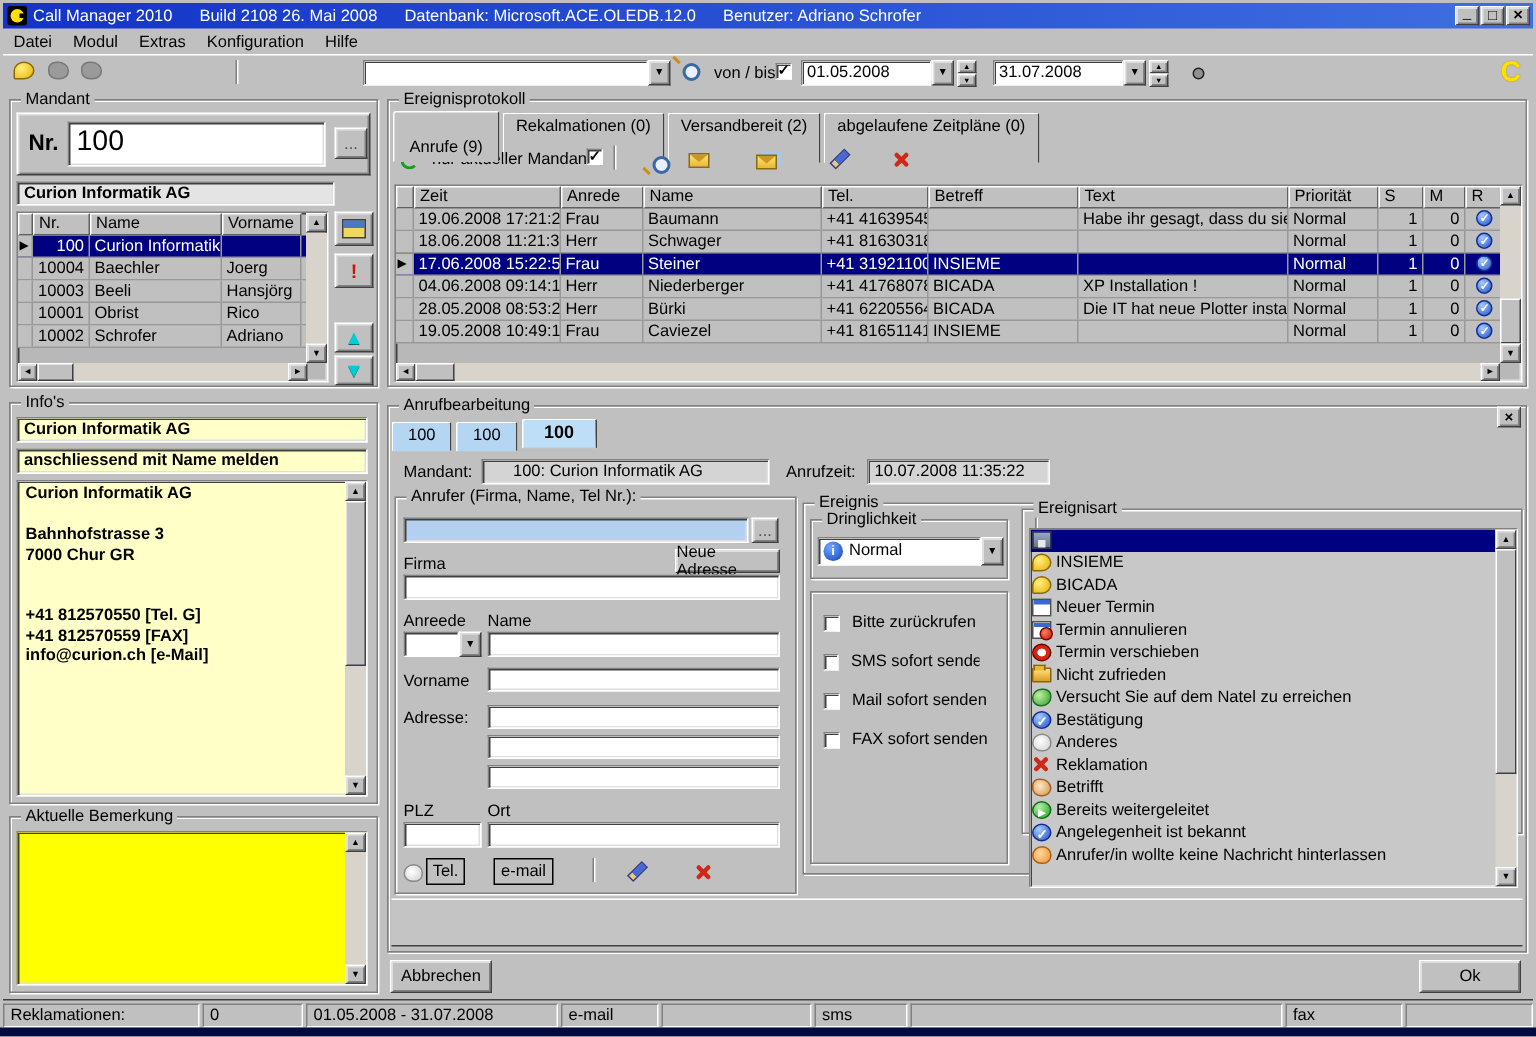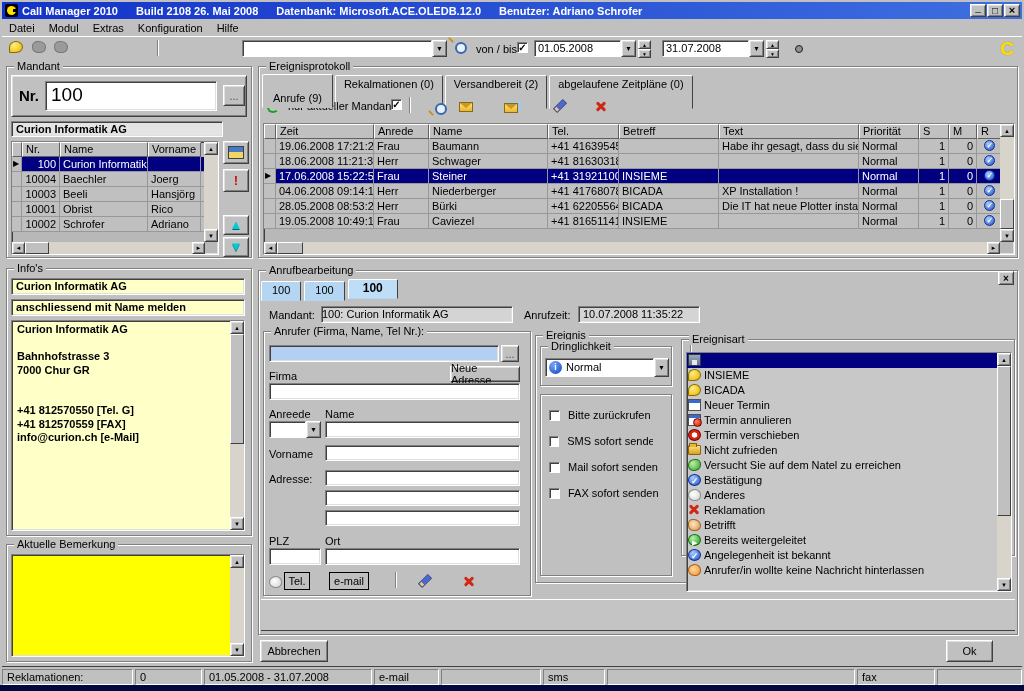--- a/index.html
+++ b/index.html
@@ -10,21 +10,21 @@
   .raised { border:1px solid; border-color:#ffffff #404040 #404040 #ffffff; box-shadow: inset 1px 1px 0 #dfdfdf, inset -1px -1px 0 #808080; background:#c0c0c0; }
   .sunken { border:1px solid; border-color:#808080 #ffffff #ffffff #808080; box-shadow: inset 1px 1px 0 #404040, inset -1px -1px 0 #dfdfdf; }
   .field  { border:1px solid; border-color:#808080 #ffffff #ffffff #808080; box-shadow: inset 1px 1px 0 #404040, inset -1px -1px 0 #dfdfdf; background:#fff; }
   .groupbox { position:absolute; border:1px solid #808080; box-shadow: inset 1px 1px 0 #ffffff, 1px 1px 0 #ffffff; }
   .grouplabel { position:absolute; top:-7px; left:7px; background:#c0c0c0; padding:0 3px; line-height:12px; }
   .abs { position:absolute; }
   .btn { border:1px solid; border-color:#ffffff #404040 #404040 #ffffff; box-shadow: inset 1px 1px 0 #dfdfdf, inset -1px -1px 0 #808080; background:#c0c0c0; display:flex; align-items:center; justify-content:center; cursor:default; }
   .nowrap { white-space:nowrap; overflow:hidden; }
 
   
-  .titlebar { position:absolute; left:2px; top:2px; width:1020px; height:17px; background:linear-gradient(90deg,#1333c8,#3f6fe0); display:flex; align-items:center; color:#fff; font-weight:bold; }
+  .titlebar { position:absolute; left:2px; top:2px; width:1020px; height:17px; background:linear-gradient(90deg,#1333c8,#3f6fe0); display:flex; align-items:center; color:#fff; font-weight:normal; }
   .appicon { width:13px; height:13px; margin:0 4px 0 3px; background:#000; border-radius:2px; position:relative; flex:0 0 auto; }
   .appicon::before { content:""; position:absolute; left:2px; top:2px; width:9px; height:9px; border-radius:50%; background:#ffe000; }
   .appicon::after { content:""; position:absolute; right:1px; top:5px; width:4px; height:3px; background:#000; }
   .titletext { display:flex; gap:18px; }
   .winbtns { margin-left:auto; display:flex; gap:1px; padding-right:2px; }
   .winbtn { width:16px; height:13px; font-size:8px; line-height:11px; text-align:center; color:#000; font-weight:bold; }
   .winbtn.min::before { content:"─"; position:relative; top:2px; }
   .winbtn.max::before { content:"□"; font-size:10px; }
   .winbtn.close::before { content:"×"; font-size:11px; }
 
@@ -461,21 +461,21 @@
   <span class="abs btn" style="right:3px; top:0px; width:16px; height:14px; font-size:10px; font-weight:bold">×</span>
 
   <div class="abs" style="left:2px; top:10px; display:flex">
 
   <span class="atab">100</span>
       <span class="atab">100</span>
       <span class="atab active">100</span>
     </div>
 
   <span class="abs" style="left:10px; top:38px">Mandant:</span>
-  <span class="abs sunken nowrap" style="left:62px; top:35px; width:192px; height:17px; background:#d4d4d4; padding:1px 0">100:  Curion Informatik AG</span>
+  <span class="abs sunken nowrap" style="left:62px; top:35px; width:192px; height:17px; background:#d4d4d4; padding:1px 20px">100:  Curion Informatik AG</span>
   <span class="abs" style="left:265px; top:38px">Anrufzeit:</span>
   <span class="abs sunken nowrap" style="left:319px; top:35px; width:122px; height:17px; background:#d4d4d4; padding:1px 4px">10.07.2008 11:35:22</span>
 
   <div class="groupbox" style="left:4px; top:60px; width:268px; height:265px">
     <span class="grouplabel nowrap">Anrufer (Firma, Name, Tel Nr.):</span>
     <span class="abs field nowrap" style="left:5px; top:13px; width:230px; height:17px; background:#b4d0f0; padding:1px 4px"></span>
     <span class="abs btn" style="left:237px; top:13px; width:18px; height:17px; color:#505050">...</span>
 
     <span class="abs" style="left:5px; top:38px">Firma</span>
     <span class="abs btn" style="left:186px; top:34px; width:70px; height:16px">Neue Adresse</span>
@@ -634,21 +634,21 @@
         <span class="sspace"></span>
         <span class="btn sbtn sb-dn"></span>
       </div>
     </div>
   </div>
 
   <div class="abs" style="left:2px; top:328px; width:754px; height:32px; border-top:1px solid #fff; border-bottom:1px solid #404040; background:#c4c4c4"></div>
 </div>
 
 <button class="abs btn" style="left:260px; top:640px; width:68px; height:22px; font-family:inherit; font-size:11px">Abbrechen</button>
-<button class="abs btn" style="left:946px; top:640px; width:47px; height:22px; font-family:inherit; font-size:11px">Ok</button>
+<button class="abs btn" style="left:946px; top:640px; width:68px; height:22px; font-family:inherit; font-size:11px">Ok</button>
 
 <div class="statusbar">
 
 <span class="sseg">Reklamationen:</span>
     <span class="sseg">0</span>
     <span class="sseg">01.05.2008 - 31.07.2008</span>
     <span class="sseg">e-mail</span>
     <span class="sseg"></span>
     <span class="sseg">sms</span>
     <span class="sseg"></span>

